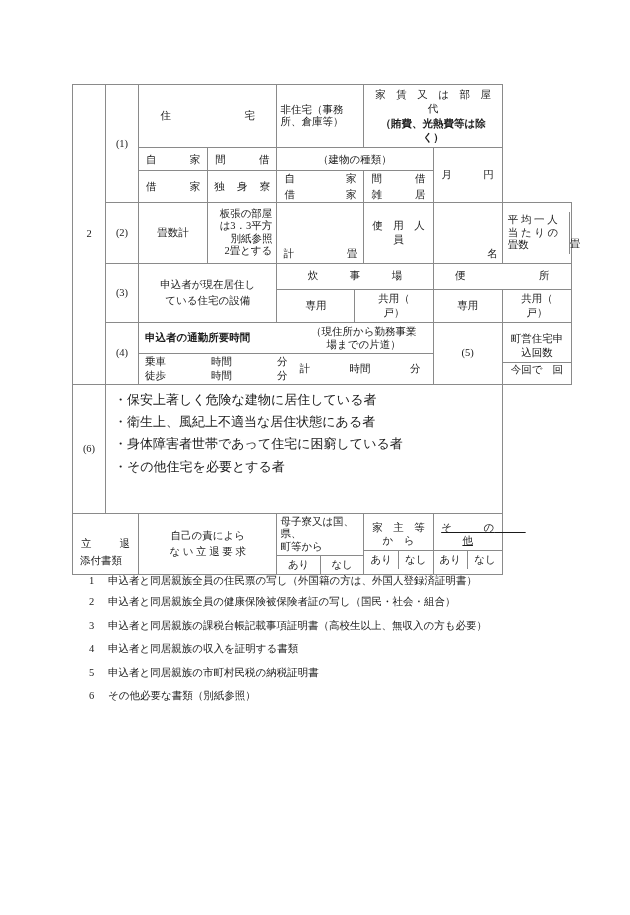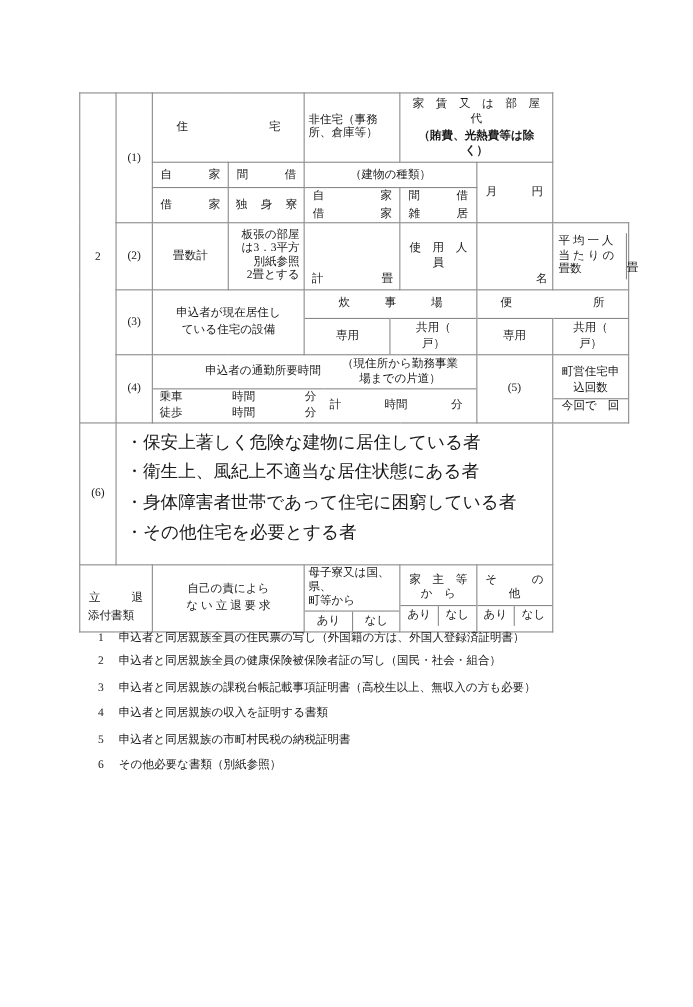--- a/index.html
+++ b/index.html
@@ -89,21 +89,21 @@
     display: flex;
     justify-content: space-between;
     padding: 0 7px;
     box-sizing: border-box;
   }
 
   .bullets {
     text-align: left;
     padding: 4px 0 4px 8px;
     line-height: 1.72;
-    font-size: 16px;
+    font-size: 13px;
   }
   .bullets div { white-space: nowrap; }
 
   .twoline {
     display: flex;
     flex-direction: column;
     justify-content: center;
     line-height: 1.5;
     height: 100%;
   }
@@ -306,21 +306,21 @@
             </table>
     </td>
   </tr>
 
   <tr>
     <td class="idx">(4)</td>
     <td colspan="4" class="nopad" style="height:52px;">
       <table class="inner">
         <tbody>
                 <tr>
-          <td style="border:0;width:50%;text-align:right;padding-left:6px;height:26px;">申込者の通勤所要時間</td>
+          <td style="border:0;width:50%;text-align:left;padding-left:6px;height:26px;font-weight:bold;">申込者の通勤所要時間</td>
           <td class="smallish" style="border:0;text-align:center;">
             <div>（現住所から勤務事業</div>
             <div>場までの片道）</div>
           </td>
         </tr>
         <tr>
           <td colspan="2" style="border-left:0;padding:0;">
             <table class="inner" style="border:0;">
               <tbody>
                         <tr>
@@ -422,21 +422,21 @@
           <td style="width:50%;">あり</td>
           <td>なし</td>
         </tr>
       </tbody>
             </table>
     </td>
     <td class="nopad">
       <table class="inner">
         <tbody>
                 <tr>
-                  <td colspan="2" style="border:0;height:23px;">そ　　　の　　　他</td>
+                  <td colspan="2" style="border:0;height:23px;text-decoration:underline;">そ　　　の　　　他</td>
                 </tr>
         <tr>
           <td style="width:50%;">あり</td>
           <td>なし</td>
         </tr>
       </tbody>
             </table>
     </td>
   </tr>
 </tbody>

